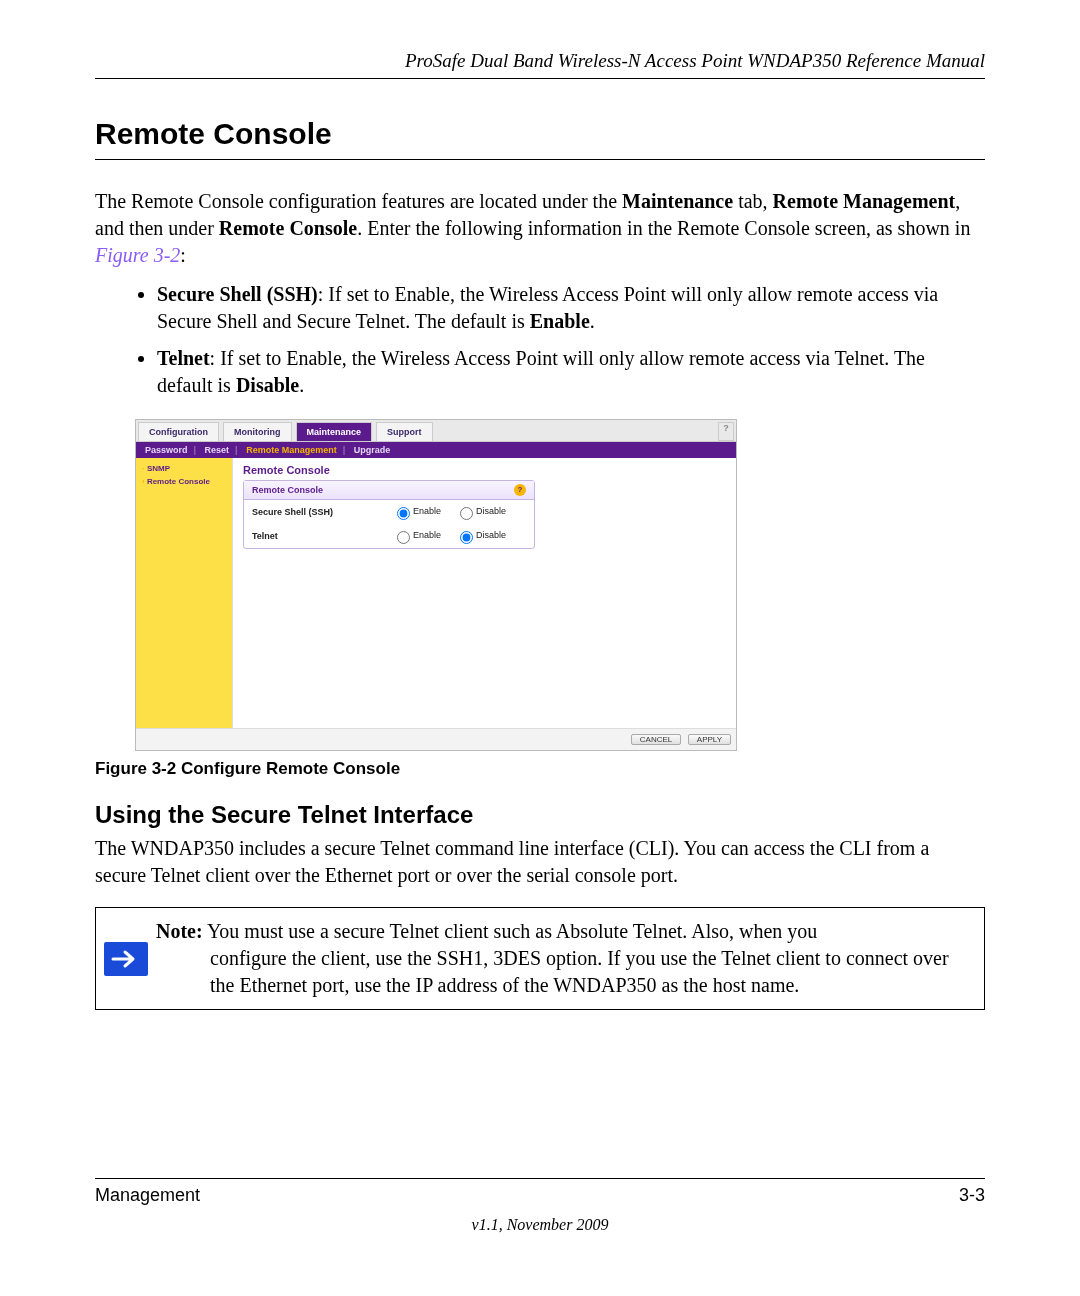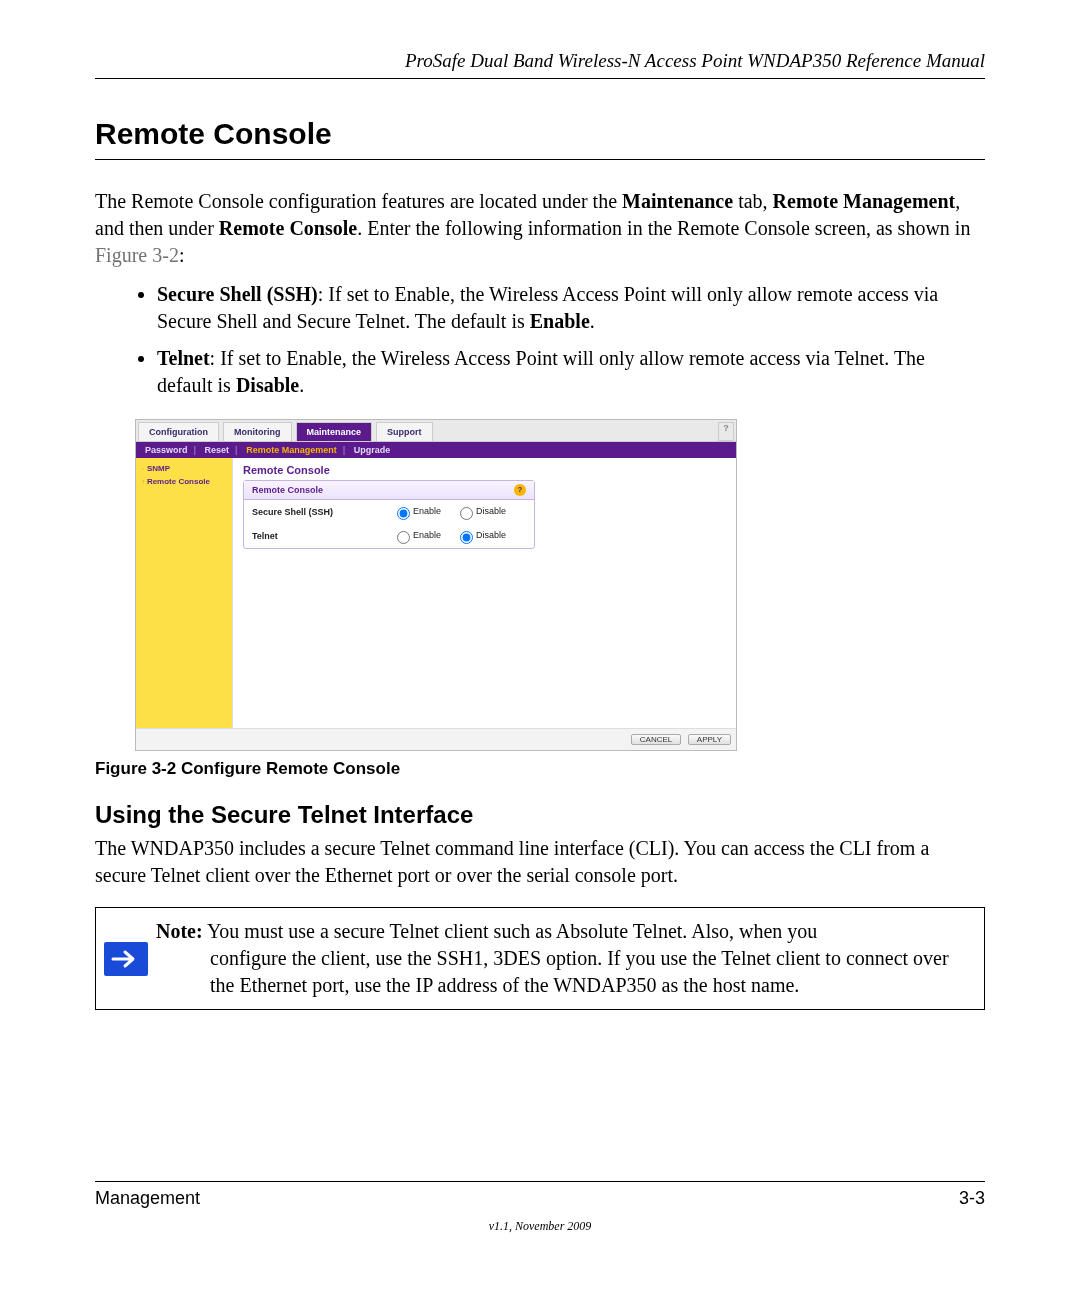--- a/index.html
+++ b/index.html
@@ -32,21 +32,21 @@
     font-size: 30px;
     margin: 0 0 2px 0;
     padding-bottom: 8px;
     border-bottom: 1px solid #000;
   }
   p.body-text {
     font-size: 20px;
     line-height: 1.35;
     margin: 28px 0 12px 0;
   }
-  a.fig-link { color: #737373; text-decoration: none; }
+  a.fig-link { color: #8b5cf6; text-decoration: none; font-style: italic; }
   ul.bullets {
     margin: 4px 0 20px 0;
     padding-left: 62px;
     list-style: disc;
   }
   ul.bullets li {
     font-size: 20px;
     line-height: 1.35;
     margin-bottom: 10px;
   }
@@ -233,21 +233,21 @@
     font-size: 18px;
   }
   .footer-row {
     display: flex;
     justify-content: space-between;
     font-family: Arial, Helvetica, sans-serif;
   }
   .footer-version {
     text-align: center;
     font-style: italic;
-    font-size: 12px;
+    font-size: 16px;
     margin-top: 10px;
     font-family: "Times New Roman", serif;
   }
 </style>
 </head>
 <body>
 
 <div class="page">
 
   <div class="header-line">ProSafe Dual Band Wireless-N Access Point WNDAP350 Reference Manual</div>

